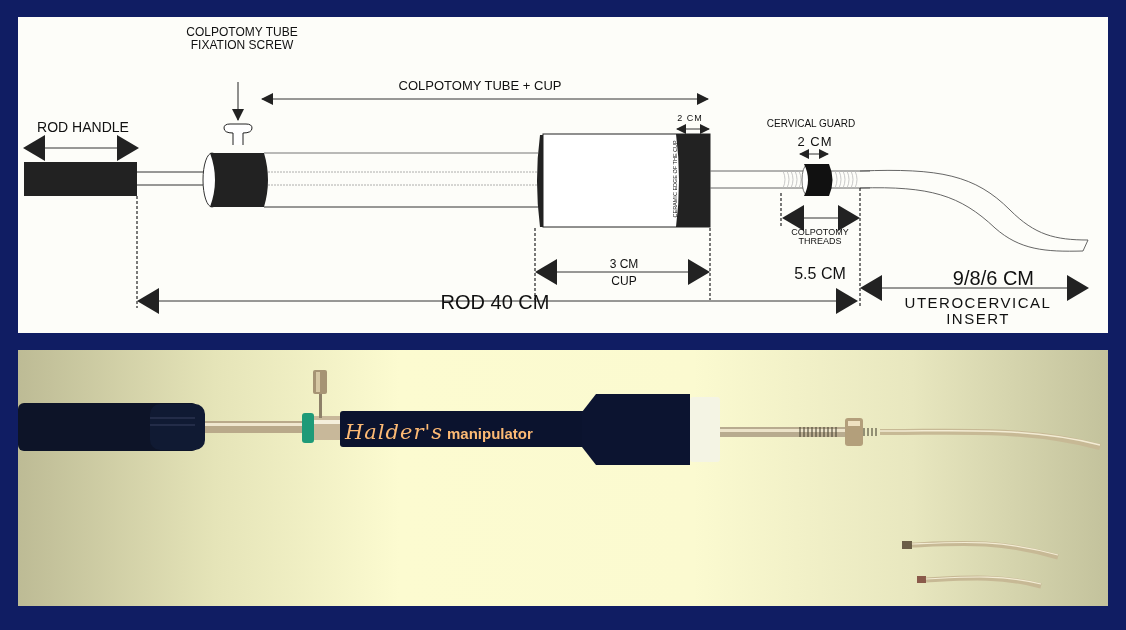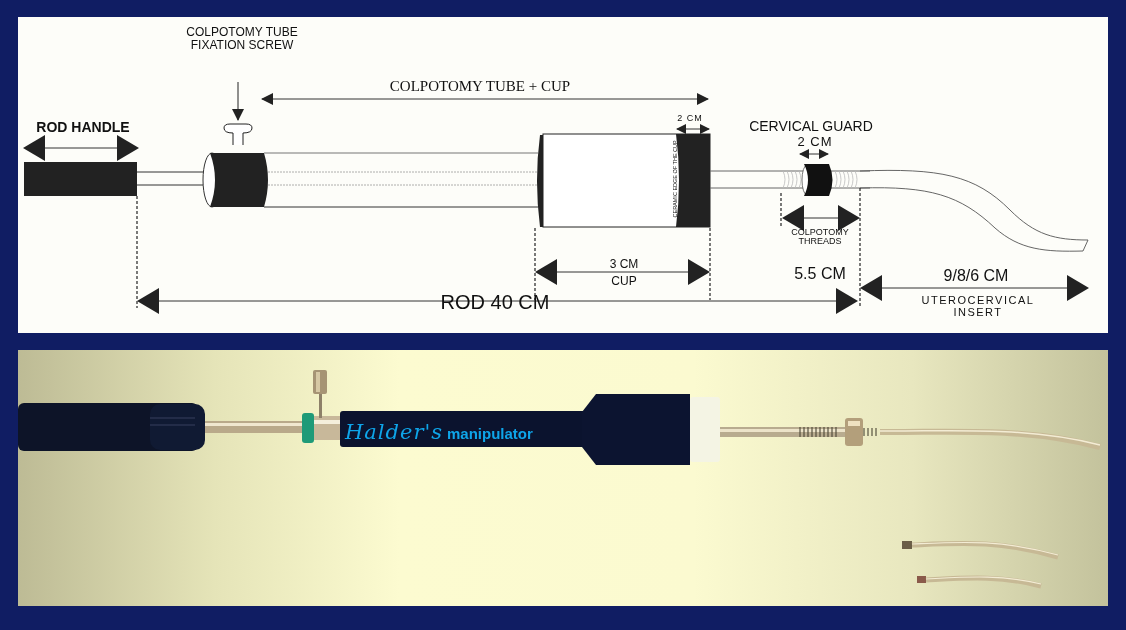--- a/index.html
+++ b/index.html
@@ -2,21 +2,21 @@
 <html><head>
 <meta charset="utf-8">
 <style>
   html,body{margin:0;padding:0;}
   body{width:1126px;height:630px;background:#101d63;position:relative;overflow:hidden;font-family:"Liberation Sans",sans-serif;}
   .panel{position:absolute;left:18px;width:1090px;}
   #diagram-panel{top:17px;height:316px;background:#fdfdf9;}
   #photo-panel{top:350px;height:256px;background:linear-gradient(90deg,#bdbb95 0%,#e5e4b8 18%,#fcfbd0 35%,#fbfad0 62%,#e8e7bf 82%,#c3c29c 100%);}
   .lbl{position:absolute;color:#111;white-space:nowrap;text-align:center;line-height:1.05;}
   svg{position:absolute;left:0;top:0;}
-  .brand{position:absolute;left:345px;top:420px;white-space:nowrap;color:#0ea5e9;}
+  .brand{position:absolute;left:345px;top:420px;white-space:nowrap;color:#fdba74;}
   .brand-script{font-family:"DejaVu Serif",serif;font-style:italic;font-size:21px;letter-spacing:1px;}
   .brand-word{font-family:"Liberation Sans",sans-serif;font-weight:bold;font-size:15px;margin-left:4px;}
 </style>
 </head>
 <body>
 
 <div class="panel" id="diagram-panel"></div>
 <div class="panel" id="photo-panel"></div>
 
 <svg width="1126" height="630">
@@ -175,35 +175,35 @@
       <path d="M926,580 C965,578 1000,575 1041,586" fill="none" stroke="#c7b995" stroke-width="5"></path>
       <path d="M926,579 C965,577 1000,574 1041,584" fill="none" stroke="#f3ecd4" stroke-width="1.2"></path>
     </g>
   </g>
 </svg>
 
 <div class="lbl" style="left:160px;top:26px;width:164px;font-size:12px;">
   <div>COLPOTOMY TUBE</div>
   <div>FIXATION SCREW</div>
 </div>
-<div class="lbl" style="left:320px;top:79px;width:320px;font-size:15px;font-family:Liberation Serif, serif;">COLPOTOMY TUBE + CUP</div>
-<div class="lbl" style="left:24px;top:120px;width:118px;font-size:14px;font-weight:bold;">ROD HANDLE</div>
+<div class="lbl" style="left:320px;top:79px;width:320px;font-size:13px;">COLPOTOMY TUBE + CUP</div>
+<div class="lbl" style="left:24px;top:120px;width:118px;font-size:14px;">ROD HANDLE</div>
 <div class="lbl" style="left:668px;top:114px;width:44px;font-size:9px;letter-spacing:1px;">2 CM</div>
 <div class="lbl" style="left:626px;top:176px;width:100px;font-size:5.5px;transform:rotate(-90deg);">CERAMIC EDGE OF THE CUP</div>
-<div class="lbl" style="left:748px;top:119px;width:126px;font-size:14px;">CERVICAL GUARD</div>
+<div class="lbl" style="left:748px;top:119px;width:126px;font-size:10px;">CERVICAL GUARD</div>
 <div class="lbl" style="left:788px;top:135px;width:54px;font-size:13px;letter-spacing:1px;">2 CM</div>
 <div class="lbl" style="left:776px;top:228px;width:88px;font-size:9px;">
   <div>COLPOTOMY</div>
   <div>THREADS</div>
   <div style="font-size:16px;margin-top:19px;">5.5 CM</div>
 </div>
 <div class="lbl" style="left:594px;top:258px;width:60px;font-size:12px;">3 CM</div>
 <div class="lbl" style="left:594px;top:275px;width:60px;font-size:12px;">CUP</div>
 <div class="lbl" style="left:400px;top:292px;width:190px;font-size:20px;">ROD 40 CM</div>
-<div class="lbl" style="left:918px;top:268px;width:116px;font-size:16px;">9/8/6 CM</div>
-<div class="lbl" style="left:880px;top:295px;width:196px;font-size:11px;letter-spacing:1.5px;">
+<div class="lbl" style="left:918px;top:268px;width:116px;font-size:20px;text-align:right;">9/8/6 CM</div>
+<div class="lbl" style="left:880px;top:295px;width:196px;font-size:15px;letter-spacing:1.5px;">
   <div>UTEROCERVICAL</div>
   <div>INSERT</div>
 </div>
 
 <div class="brand">
   <span class="brand-script">Halder's</span><span class="brand-word">manipulator</span>
 </div>
 
 </body></html>

